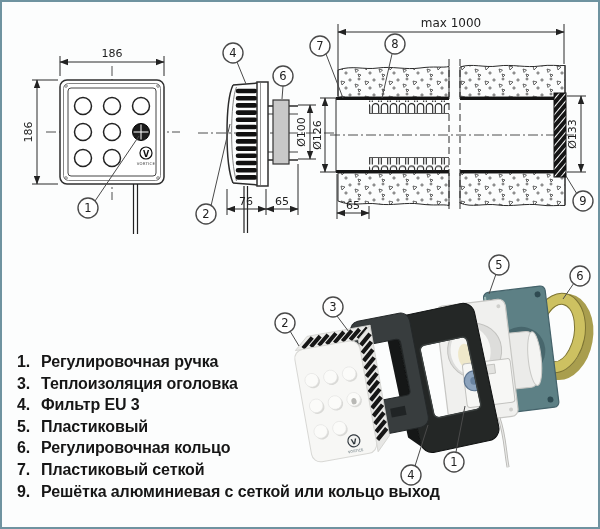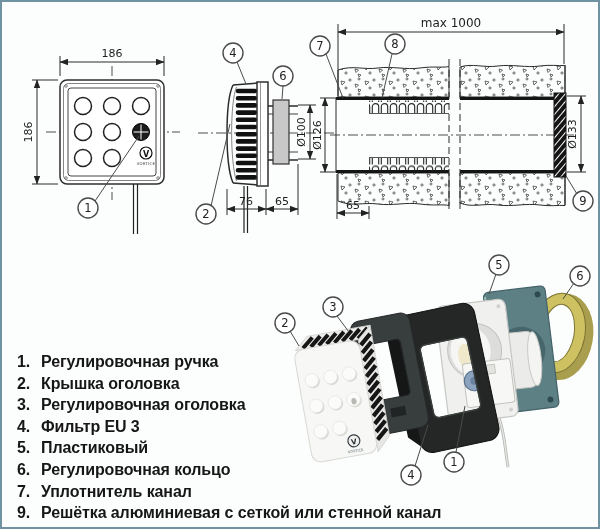--- a/index.html
+++ b/index.html
@@ -317,22 +317,21 @@
     <path class="leader" d="M454,450 L463,404"></path>
     <g class="callout">
       <circle cx="452" cy="460" r="10"></circle>
       <text x="452" y="464.2">1</text>
     </g>
   </g>
 </svg>
 
   <div class="legend">
     <div class="lrow"><span class="lnum">1.</span><span>Регулировочная ручка</span></div>
-    <div class="lrow"><span class="lnum">2.</span><span>Крышка оголовка</span></div>
-    <div class="lrow"><span class="lnum">3.</span><span>Регулировочная оголовка</span></div>
+    <div class="lrow"><span class="lnum">3.</span><span>Теплоизоляция оголовка</span></div>
     <div class="lrow"><span class="lnum">4.</span><span>Фильтр EU 3</span></div>
     <div class="lrow"><span class="lnum">5.</span><span>Пластиковый</span></div>
     <div class="lrow"><span class="lnum">6.</span><span>Регулировочная кольцо</span></div>
-    <div class="lrow"><span class="lnum">7.</span><span>Уплотнитель канал</span></div>
-    <div class="lrow"><span class="lnum">9.</span><span>Решётка алюминиевая с сеткой или стенной канал</span></div>
+    <div class="lrow"><span class="lnum">7.</span><span>Пластиковый сеткой</span></div>
+    <div class="lrow"><span class="lnum">9.</span><span>Решётка алюминиевая с сеткой или кольцо выход</span></div>
   </div>
 
 </div>
 
 </body></html>

